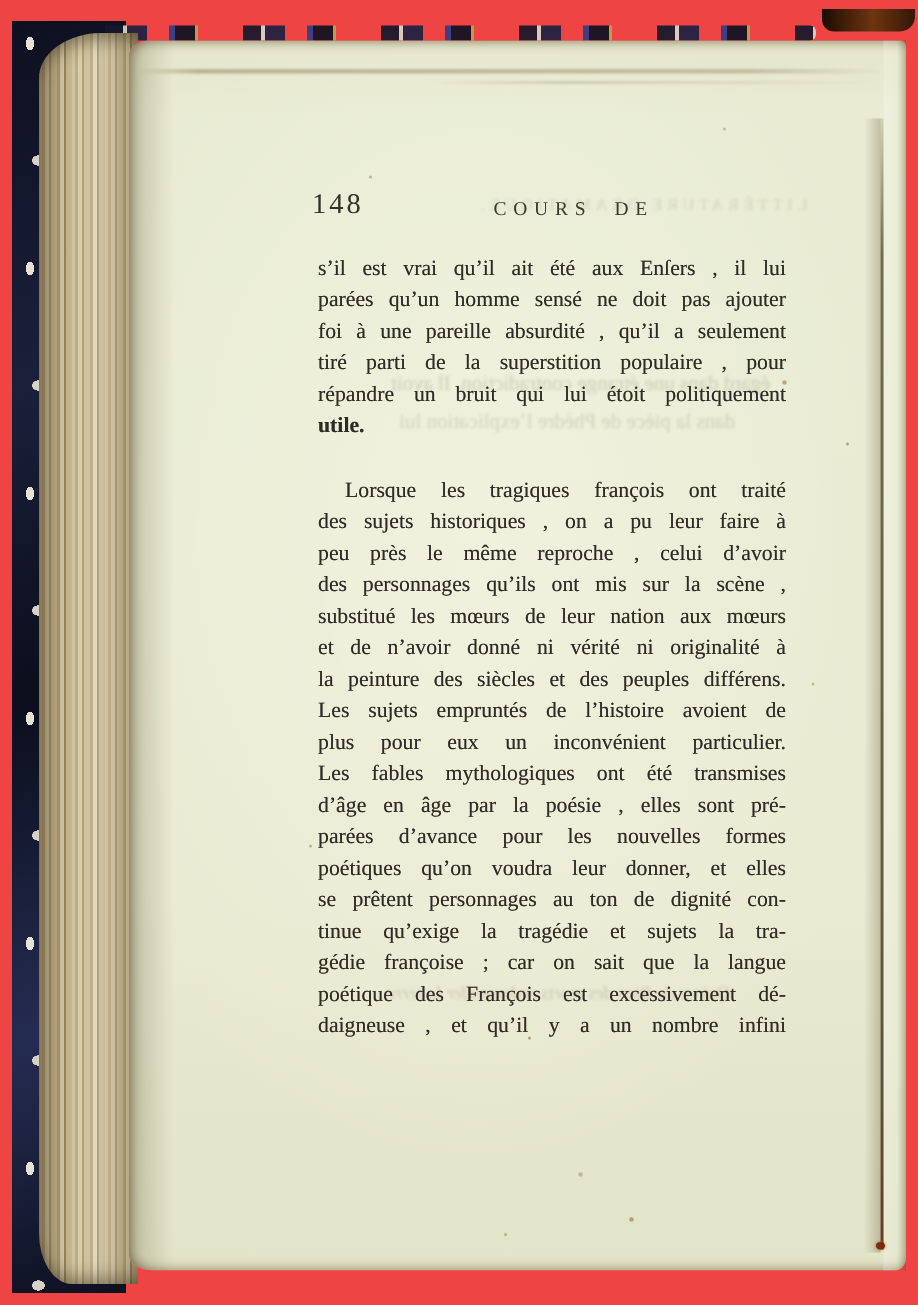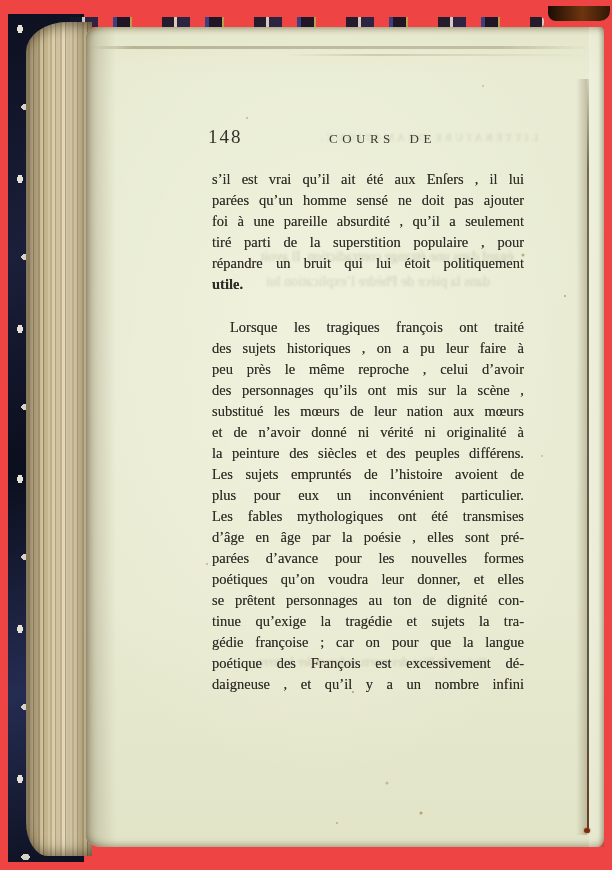--- a/index.html
+++ b/index.html
@@ -189,21 +189,21 @@
         <div class="tline">et de n’avoir donné ni vérité ni originalité à</div>
         <div class="tline">la peinture des siècles et des peuples différens.</div>
         <div class="tline">Les sujets empruntés de l’histoire avoient de</div>
         <div class="tline">plus pour eux un inconvénient particulier.</div>
         <div class="tline">Les fables mythologiques ont été transmises</div>
         <div class="tline">d’âge en âge par la poésie , elles sont pré-</div>
         <div class="tline">parées d’avance pour les nouvelles formes</div>
         <div class="tline">poétiques qu’on voudra leur donner, et elles</div>
         <div class="tline">se prêtent personnages au ton de dignité con-</div>
         <div class="tline">tinue qu’exige la tragédie et sujets la tra-</div>
-        <div class="tline">gédie françoise ; car on pour que la langue</div>
+        <div class="tline">gédie françoise ; car on sait que la langue</div>
         <div class="tline">poétique des François est excessivement dé-</div>
         <div class="tline">daigneuse , et qu’il y a un nombre infini</div>
       </div>
     </div>
 
     <div class="specks"></div>
   </div>
 
 </div>
 

